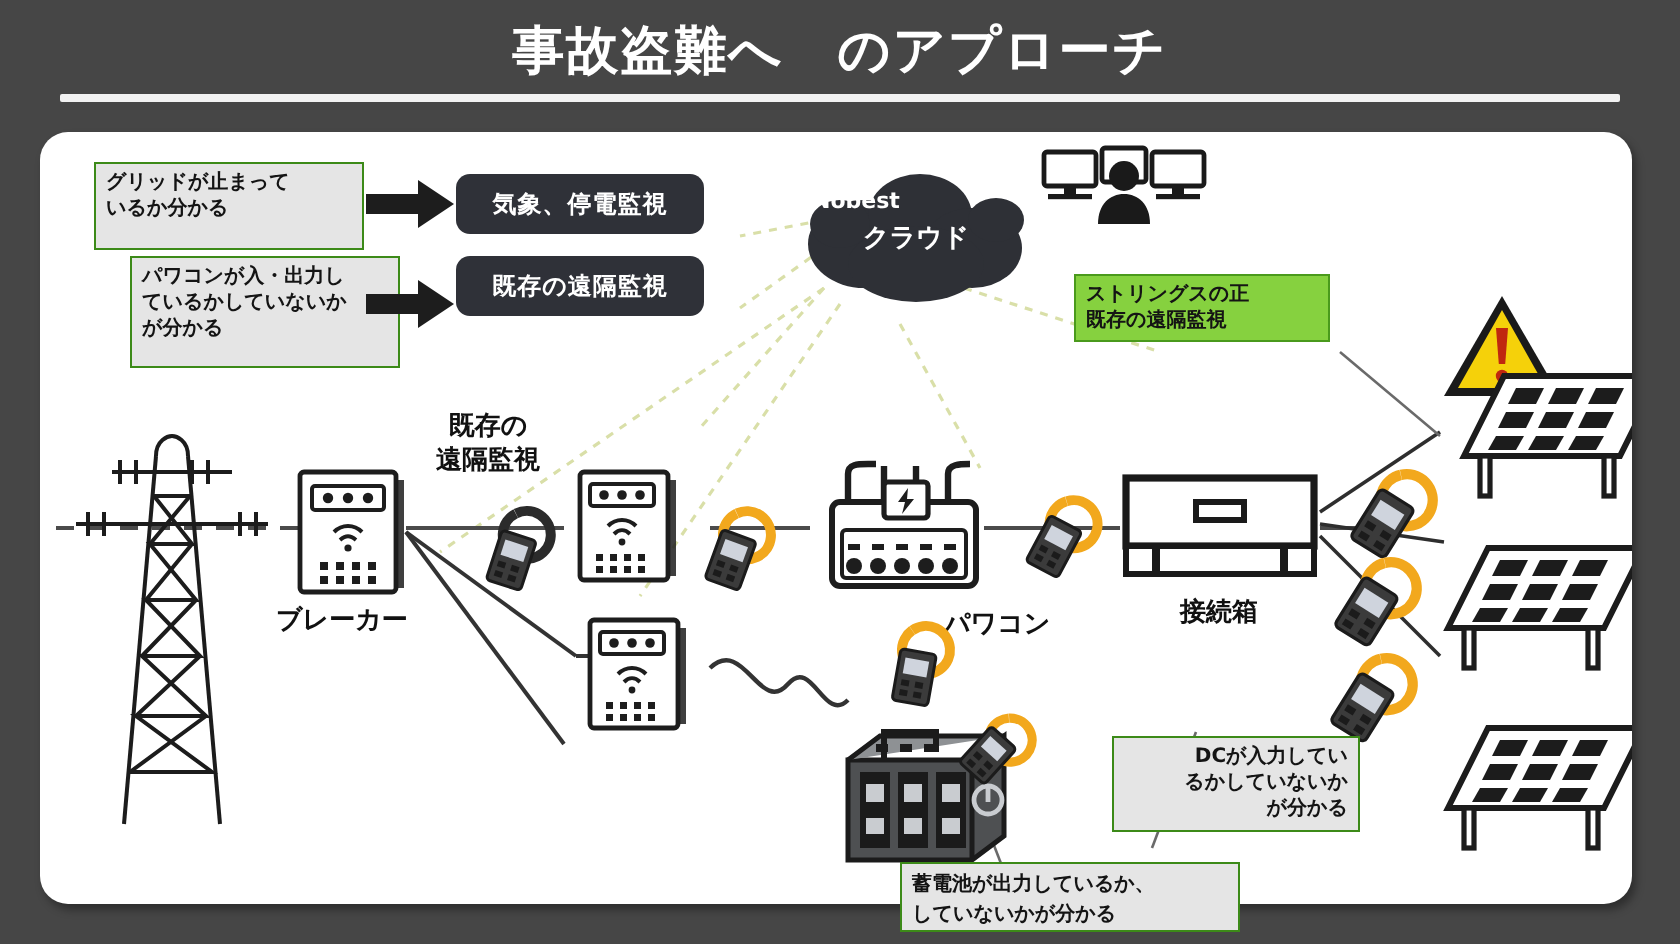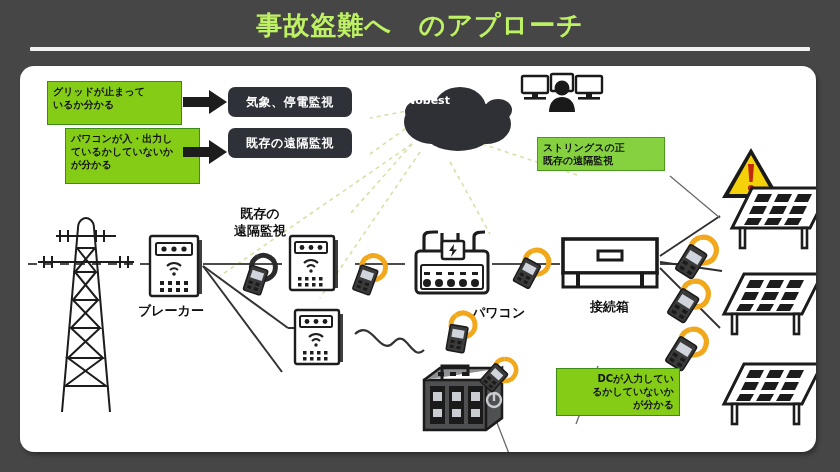--- a/index.html
+++ b/index.html
@@ -9,21 +9,21 @@
     font-family:"DejaVu Sans","Liberation Sans",sans-serif;
     overflow:hidden;
     position:relative;
   }
   #stage{position:absolute;left:0;top:0;width:840px;height:472px;}
 
   
   .title{
     position:absolute;left:0;top:8px;width:840px;
     text-align:center;
-    color:#bef264;
+    color:#ffffff;
     font-size:26px;
     font-weight:700;
     letter-spacing:1px;
     font-family:"DejaVu Sans","Liberation Sans",sans-serif;
   }
   .title-rule{
     position:absolute;left:30px;top:47px;width:780px;height:4px;
     background:#f2f2f2;border-radius:1px;
   }
 
@@ -31,21 +31,21 @@
   .panel{
     position:absolute;left:20px;top:66px;width:796px;height:386px;
     background:#ffffff;border-radius:14px;
     box-shadow:2px 3px 4px rgba(0,0,0,.35);
     overflow:hidden;
   }
 
   
   .greenbox{
     position:absolute;
-    background:#84cc16;
+    background:#e5e5e5;
     border:1px solid #3c8a18;
     color:#141414;
     font-size:10px;
     font-weight:700;
     line-height:13px;
     padding:3px 5px;
     box-sizing:border-box;
     white-space:pre-line;
   }
   .greenbox.bright{background:#86d13f;border-color:#4a9a1c;}
@@ -160,20 +160,21 @@
           <ellipse cx="34" cy="40" rx="28" ry="22"></ellipse>
           <ellipse cx="62" cy="26" rx="26" ry="21"></ellipse>
           <ellipse cx="88" cy="42" rx="25" ry="20"></ellipse>
           <ellipse cx="60" cy="50" rx="34" ry="19"></ellipse>
           <ellipse cx="22" cy="30" rx="15" ry="12"></ellipse>
           <ellipse cx="100" cy="28" rx="14" ry="11"></ellipse>
         </g>
       </svg>
     </div>
     <div style="position:absolute;left:386px;top:28px;width:104px;text-align:left;color:#fff;font-size:11px;font-weight:700;">Nobest</div>
+    <div style="position:absolute;left:386px;top:44px;width:104px;text-align:center;color:#fff;font-size:13px;font-weight:700;">クラウド</div>
 
     <div style="position:absolute;left:500px;top:6px;width:84px;height:42px;">
       <svg width="84" height="42" viewBox="0 0 84 42">
         <g fill="none" stroke="#1a1a1a" stroke-width="2.4">
           <rect x="2" y="4" width="26" height="17" rx="1.5"></rect>
           <rect x="56" y="4" width="26" height="17" rx="1.5"></rect>
           <rect x="31" y="2" width="22" height="17" rx="1.5"></rect>
         </g>
         <g fill="#1a1a1a">
           <rect x="12" y="21" width="6" height="4"></rect>
@@ -241,21 +242,21 @@
             <rect x="36" y="47" width="4" height="4"></rect>
           <rect x="12" y="54" width="4" height="4"></rect>
             <rect x="20" y="54" width="4" height="4"></rect>
             <rect x="28" y="54" width="4" height="4"></rect>
             <rect x="36" y="54" width="4" height="4"></rect>
         </g>
       </svg>
     </div>
     <div class="plainlabel big" style="left:118px;top:236px;">ブレーカー</div>
 
-    <div class="plainlabel big" style="left:198px;top:139px;text-align:center;margin-left:16px;">既存の
+    <div class="plainlabel big" style="left:198px;top:139px;text-align:center;">既存の
 遠隔監視</div>
 
     <div style="position:absolute;left:212px;top:176px;width:56px;height:56px;transform:rotate(18deg);">
       <svg width="56" height="56" viewBox="0 0 56 56">
         <g fill="none" stroke="#2b2b2b" stroke-width="5">
           <path d="M22,16 A12,12 0 1,1 21.9,16.1"></path>
         </g>
         <rect x="18" y="26" width="18" height="26" rx="2" fill="#3b3b3b" stroke="#1b1b1b" stroke-width="1.5"></rect>
         <rect x="21" y="30" width="12" height="8" fill="#cfd4dd"></rect>
         <g fill="#1b1b1b">
@@ -561,14 +562,16 @@
         </g>
       </svg>
     </div>
 
     <div class="greenbox" style="left:536px;top:302px;width:124px;height:48px;text-align:right;">DCが入力してい
 るかしていないか
 が分かる</div>
 
   </div>
 
+  <div class="greenbox" style="left:450px;top:431px;width:170px;height:35px;line-height:15px;padding-top:3px;">蓄電池が出力しているか、
+していないかが分かる</div>
 
 </div>
 
 </body></html>

